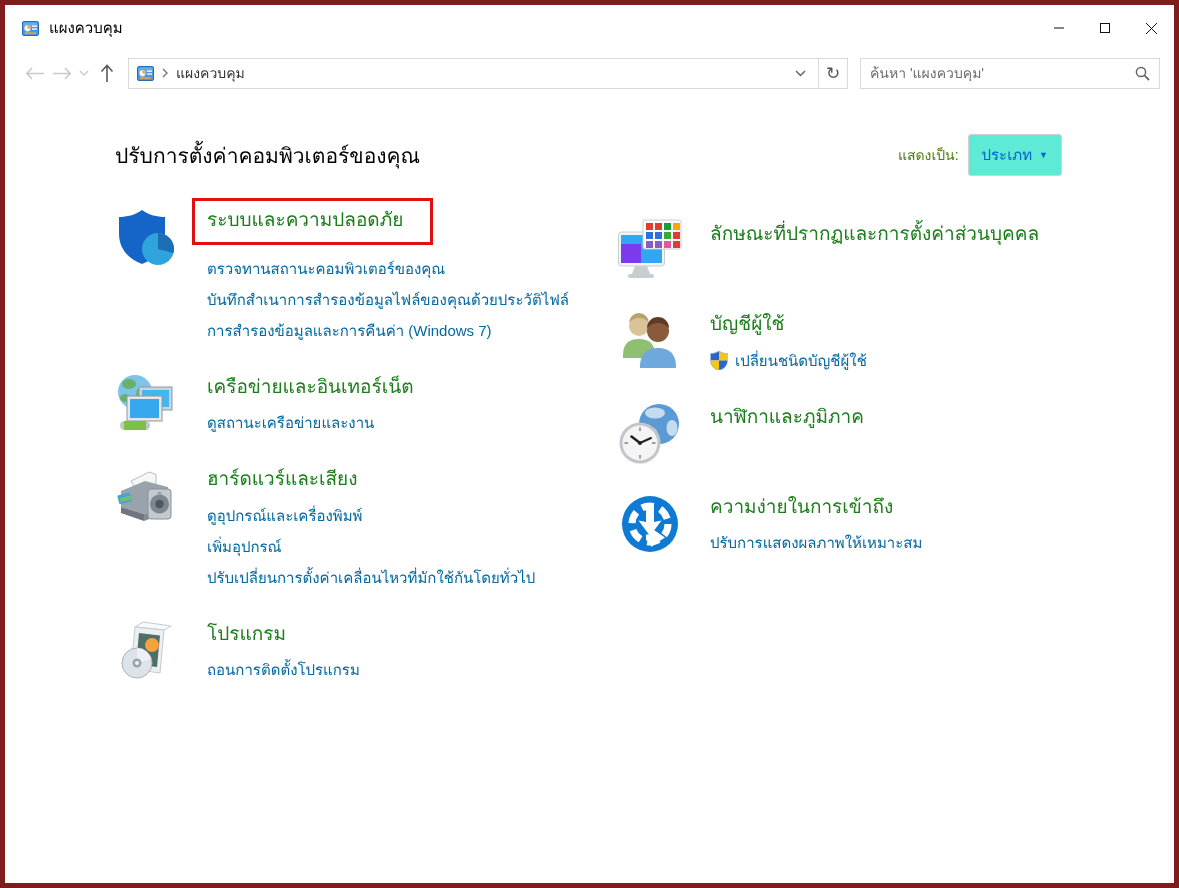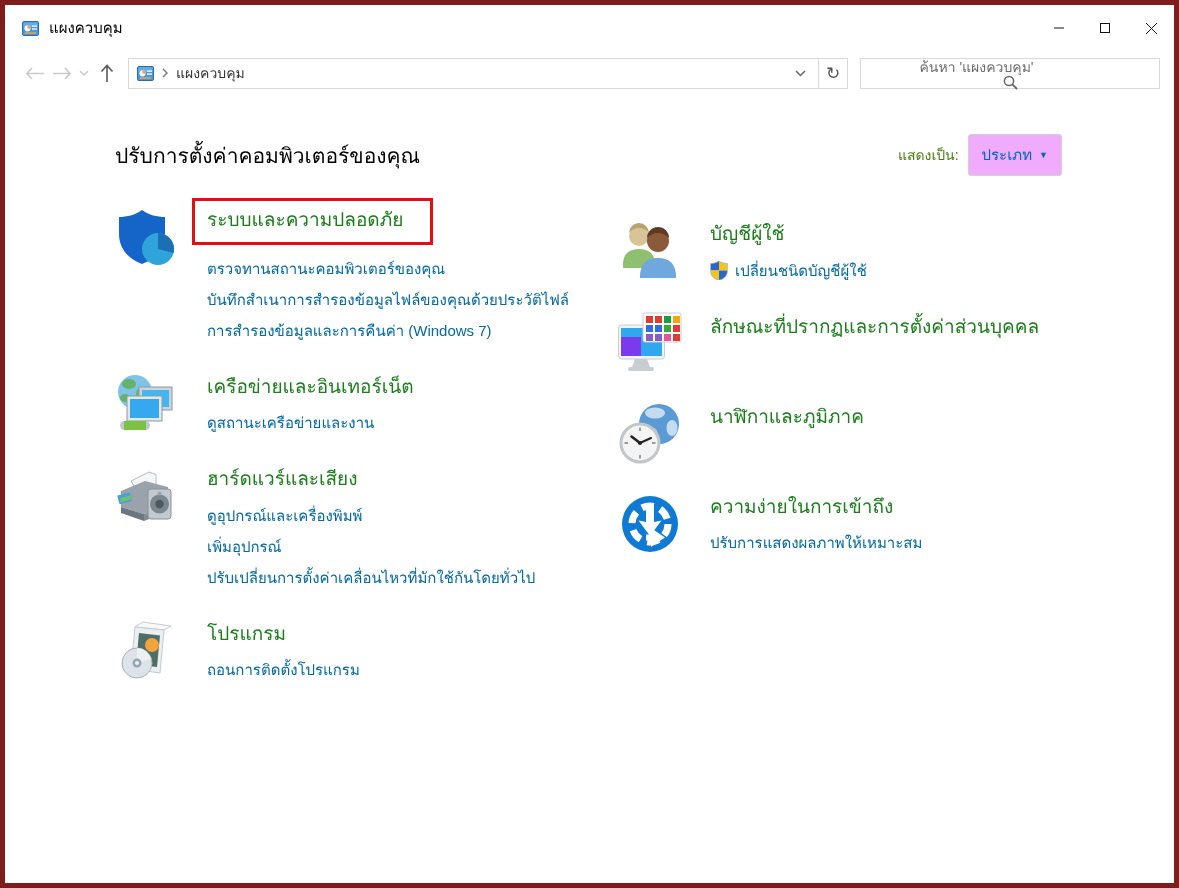--- a/index.html
+++ b/index.html
@@ -31,38 +31,38 @@
     display: flex; align-items: center; padding: 0 6px 0 8px; background: #fff;
   }
   .addr-text { font-size: 14px; color: #333; margin-left: 8px; }
   .addr-caret { margin-left: auto; display: flex; align-items: center; padding: 0 6px; }
   .refresh-btn {
     width: 30px; border: 1px solid #d9d9d9; display: flex; align-items: center;
     justify-content: center; font-size: 17px; color: #555; background: #fff;
   }
   .searchbox {
     width: 300px; height: 31px; border: 1px solid #d9d9d9; margin-left: 12px;
-    display: flex; align-items: center; padding: 0 9px; background: #fff; flex-direction: column;
+    display: flex; align-items: center; padding: 0 9px; background: #fff;
   }
   .searchbox input {
     flex: 1; border: none; outline: none; font-size: 14px; color: #333; min-width: 0;
     font-family: inherit;
   }
   .searchbox input::placeholder { color: #6d6d6d; opacity: 1; }
 
   
   .content { padding-left: 110px; }
   .header-row { display: flex; align-items: center; margin-top: 39px; }
   .page-title { font-size: 21px; font-weight: normal; color: #000000; }
   .viewby { margin-left: auto; margin-right: 112px; display: flex; align-items: center; }
   .viewby-label { font-size: 14px; color: #4d7c0f; }
   .viewby-btn {
     margin-left: 9px; border: 1px solid #d2d2d2; border-radius: 3px;
     padding: 8px 13px; color: #0066CC; font-size: 15px;
-    display: flex; align-items: center; gap: 7px; background: #f0abfc; cursor: pointer;
+    display: flex; align-items: center; gap: 7px; background: #5eead4; cursor: pointer;
   }
   .viewby-caret { font-size: 9px; color: #0066CC; }
 
   .columns { display: flex; margin-top: 30px; gap: 28px; }
   .col-left { width: 475px; flex: none; }
   .col-right { flex: 1; padding-top: 13px; }
 
   .block { display: flex; margin-bottom: 26px; }
   .block-icon { width: 64px; height: 64px; flex: none; margin-right: 28px; cursor: pointer; }
   .block-body { padding-top: 1px; }
@@ -284,57 +284,20 @@
             </div>
           </div>
         </div>
       </div>
 
       <div class="col-right">
 
         <div class="block">
           <span class="block-icon">
             <svg width="64" height="64" viewBox="0 0 64 64">
-              <circle cx="21" cy="17" r="10" fill="#D9C49A"></circle>
-              <path d="M11 14 a10 10 0 0 1 20 0 q-4 -5 -10 -5 q-6 0 -10 5 Z" fill="#B7A36E"></path>
-              <path d="M5 46 q0 -16 16 -16 q16 0 16 16 v3 H5 Z" fill="#8FBF70"></path>
-              <circle cx="40" cy="22" r="11" fill="#8A5A3B"></circle>
-              <path d="M29 19 a11 11 0 0 1 22 0 q-5 -5 -11 -5 q-6 0 -11 5 Z" fill="#5F3B24"></path>
-              <path d="M22 58 q0 -19 18 -19 q18 0 18 19 v1 H22 Z" fill="#6FA8DC"></path>
-            </svg>
-          </span>
-          <div class="block-body">
-            <a class="block-title">บัญชีผู้ใช้</a>
-            <div class="block-links">
-              <a class="block-link">
-                <span style="display:flex">
-                  <svg width="18" height="19" viewBox="0 0 20 22">
-                    <defs>
-                        <clipPath id="uacclip">
-                          <path d="M10 0 C7 2 3.5 3 0 3 v7 c0 6.5 4 11 10 12 6 -1 10 -5.5 10 -12 V3 C16.5 3 13 2 10 0 Z"></path>
-                        </clipPath>
-                      </defs>
-                    <g clip-path="url(#uacclip)">
-                      <rect x="0" y="0" width="10" height="11" fill="#2B66C8"></rect>
-                      <rect x="10" y="0" width="10" height="11" fill="#F5C518"></rect>
-                      <rect x="0" y="11" width="10" height="11" fill="#F5C518"></rect>
-                      <rect x="10" y="11" width="10" height="11" fill="#2B66C8"></rect>
-                    </g>
-                    <path d="M10 0 C7 2 3.5 3 0 3 v7 c0 6.5 4 11 10 12 6 -1 10 -5.5 10 -12 V3 C16.5 3 13 2 10 0 Z" fill="none" stroke="#90A8CC" stroke-width="0.8"></path>
-                  </svg>
-                </span>
-                <span>เปลี่ยนชนิดบัญชีผู้ใช้</span>
-              </a>
-            </div>
-          </div>
-        </div>
-
-        <div class="block">
-          <span class="block-icon">
-            <svg width="64" height="64" viewBox="0 0 64 64">
               <rect x="0.5" y="13" width="46" height="34" rx="3" fill="#F2F5F7" stroke="#C8CDD2"></rect>
               <rect x="3" y="16" width="41" height="28" fill="#2FA8F0"></rect>
               <path d="M3 25 L23 25 L23 44 L3 44 Z" fill="#7C3AED"></path>
               <path d="M17 47 h12 l3 8 h-18 Z" fill="#C8CDD2"></path>
               <rect x="10" y="55" width="26" height="4" rx="2" fill="#C8CDD2"></rect>
               <rect x="25" y="1" width="38" height="29" rx="2" fill="#FFFFFF" stroke="#C8CDD2"></rect>
               <g>
                 <rect x="28" y="4" width="7" height="7" fill="#E03C31"></rect>
                 <rect x="37" y="4" width="7" height="7" fill="#E03C31"></rect>
                 <rect x="46" y="4" width="7" height="7" fill="#199E3C"></rect>
@@ -351,20 +314,57 @@
             </svg>
           </span>
           <div class="block-body">
             <a class="block-title">ลักษณะที่ปรากฏและการตั้งค่าส่วนบุคคล</a>
           </div>
         </div>
 
         <div class="block">
           <span class="block-icon">
             <svg width="64" height="64" viewBox="0 0 64 64">
+              <circle cx="21" cy="17" r="10" fill="#D9C49A"></circle>
+              <path d="M11 14 a10 10 0 0 1 20 0 q-4 -5 -10 -5 q-6 0 -10 5 Z" fill="#B7A36E"></path>
+              <path d="M5 46 q0 -16 16 -16 q16 0 16 16 v3 H5 Z" fill="#8FBF70"></path>
+              <circle cx="40" cy="22" r="11" fill="#8A5A3B"></circle>
+              <path d="M29 19 a11 11 0 0 1 22 0 q-5 -5 -11 -5 q-6 0 -11 5 Z" fill="#5F3B24"></path>
+              <path d="M22 58 q0 -19 18 -19 q18 0 18 19 v1 H22 Z" fill="#6FA8DC"></path>
+            </svg>
+          </span>
+          <div class="block-body">
+            <a class="block-title">บัญชีผู้ใช้</a>
+            <div class="block-links">
+              <a class="block-link">
+                <span style="display:flex">
+                  <svg width="18" height="19" viewBox="0 0 20 22">
+                    <defs>
+                        <clipPath id="uacclip">
+                          <path d="M10 0 C7 2 3.5 3 0 3 v7 c0 6.5 4 11 10 12 6 -1 10 -5.5 10 -12 V3 C16.5 3 13 2 10 0 Z"></path>
+                        </clipPath>
+                      </defs>
+                    <g clip-path="url(#uacclip)">
+                      <rect x="0" y="0" width="10" height="11" fill="#2B66C8"></rect>
+                      <rect x="10" y="0" width="10" height="11" fill="#F5C518"></rect>
+                      <rect x="0" y="11" width="10" height="11" fill="#F5C518"></rect>
+                      <rect x="10" y="11" width="10" height="11" fill="#2B66C8"></rect>
+                    </g>
+                    <path d="M10 0 C7 2 3.5 3 0 3 v7 c0 6.5 4 11 10 12 6 -1 10 -5.5 10 -12 V3 C16.5 3 13 2 10 0 Z" fill="none" stroke="#90A8CC" stroke-width="0.8"></path>
+                  </svg>
+                </span>
+                <span>เปลี่ยนชนิดบัญชีผู้ใช้</span>
+              </a>
+            </div>
+          </div>
+        </div>
+
+        <div class="block">
+          <span class="block-icon">
+            <svg width="64" height="64" viewBox="0 0 64 64">
               <circle cx="41" cy="22" r="20" fill="#5B9BD5"></circle>
               <ellipse cx="37" cy="11" rx="10" ry="5.5" fill="#C5DCF0"></ellipse>
               <ellipse cx="54" cy="26" rx="5.5" ry="8" fill="#C5DCF0"></ellipse>
               <ellipse cx="33" cy="30" rx="6" ry="4.5" fill="#C5DCF0"></ellipse>
               <circle cx="22" cy="41" r="19" fill="#F4F4F4" stroke="#C2C6CA" stroke-width="3"></circle>
               <line x1="22" y1="25.5" x2="22" y2="29" stroke="#888" stroke-width="1.6"></line>
               <line x1="22" y1="53" x2="22" y2="56.5" stroke="#888" stroke-width="1.6"></line>
               <line x1="6.5" y1="41" x2="10" y2="41" stroke="#888" stroke-width="1.6"></line>
               <line x1="34" y1="41" x2="37.5" y2="41" stroke="#888" stroke-width="1.6"></line>
               <line x1="22" y1="41" x2="13.5" y2="34.5" stroke="#222" stroke-width="2.6" stroke-linecap="round"></line>

